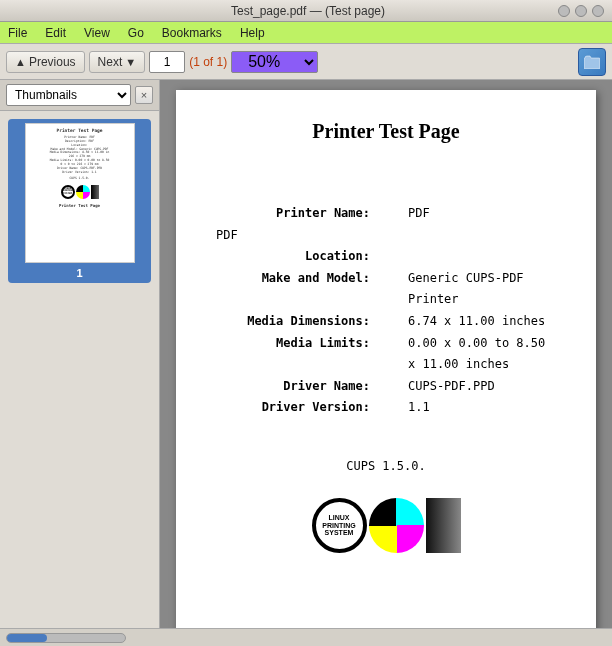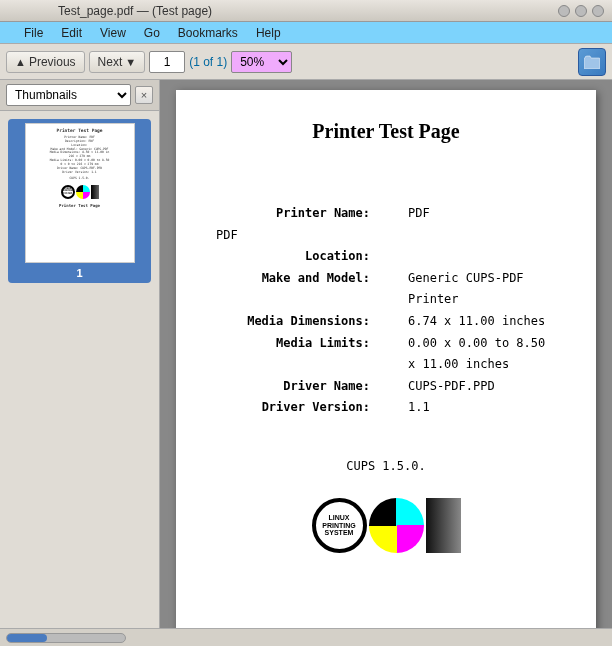--- a/index.html
+++ b/index.html
@@ -19,41 +19,42 @@
       display: flex;
       align-items: center;
       justify-content: space-between;
       padding: 0 8px;
       border-bottom: 1px solid #999;
     }
     .title-bar-text {
       font-size: 12px;
       color: #333;
       flex: 1;
+      text-align: center;
     }
     .window-controls {
       display: flex;
       gap: 5px;
     }
     .wc-btn {
       width: 12px;
       height: 12px;
       border-radius: 50%;
       border: 1px solid #888;
       background: #bbb;
       cursor: pointer;
     }
 
     
     .menu-bar {
-      background: #7dd3fc;
+      background: #bef264;
       height: 22px;
       display: flex;
       align-items: center;
-      padding: 0 16px;
+      padding: 0 0;
       border-bottom: 1px solid #aaa;
       gap: 2px;
     }
     .menu-item {
       padding: 2px 8px;
       font-size: 12px;
       color: #222;
       cursor: pointer;
       border-radius: 3px;
     }
@@ -84,28 +85,28 @@
       width: 36px;
       height: 22px;
       text-align: center;
       border: 1px solid #888;
       background: white;
       font-size: 12px;
       border-radius: 2px;
     }
     .page-count {
       font-size: 12px;
-      color: #0369a1;
+      color: #c2410c;
     }
     .zoom-select {
       height: 22px;
       border: 1px solid #888;
-      background: #f0abfc;
-      font-size: 12px;
-      padding: 0 4px;
+      background: #8b5cf6;
+      font-size: 16px;
+      padding: 0 12px;
       border-radius: 2px;
       cursor: pointer;
     }
     .tb-spacer { flex: 1; }
     .folder-btn {
       width: 28px;
       height: 28px;
       background: linear-gradient(135deg, #5b9bd5, #3a7abf);
       border: 1px solid #2a5a9f;
       border-radius: 4px;

